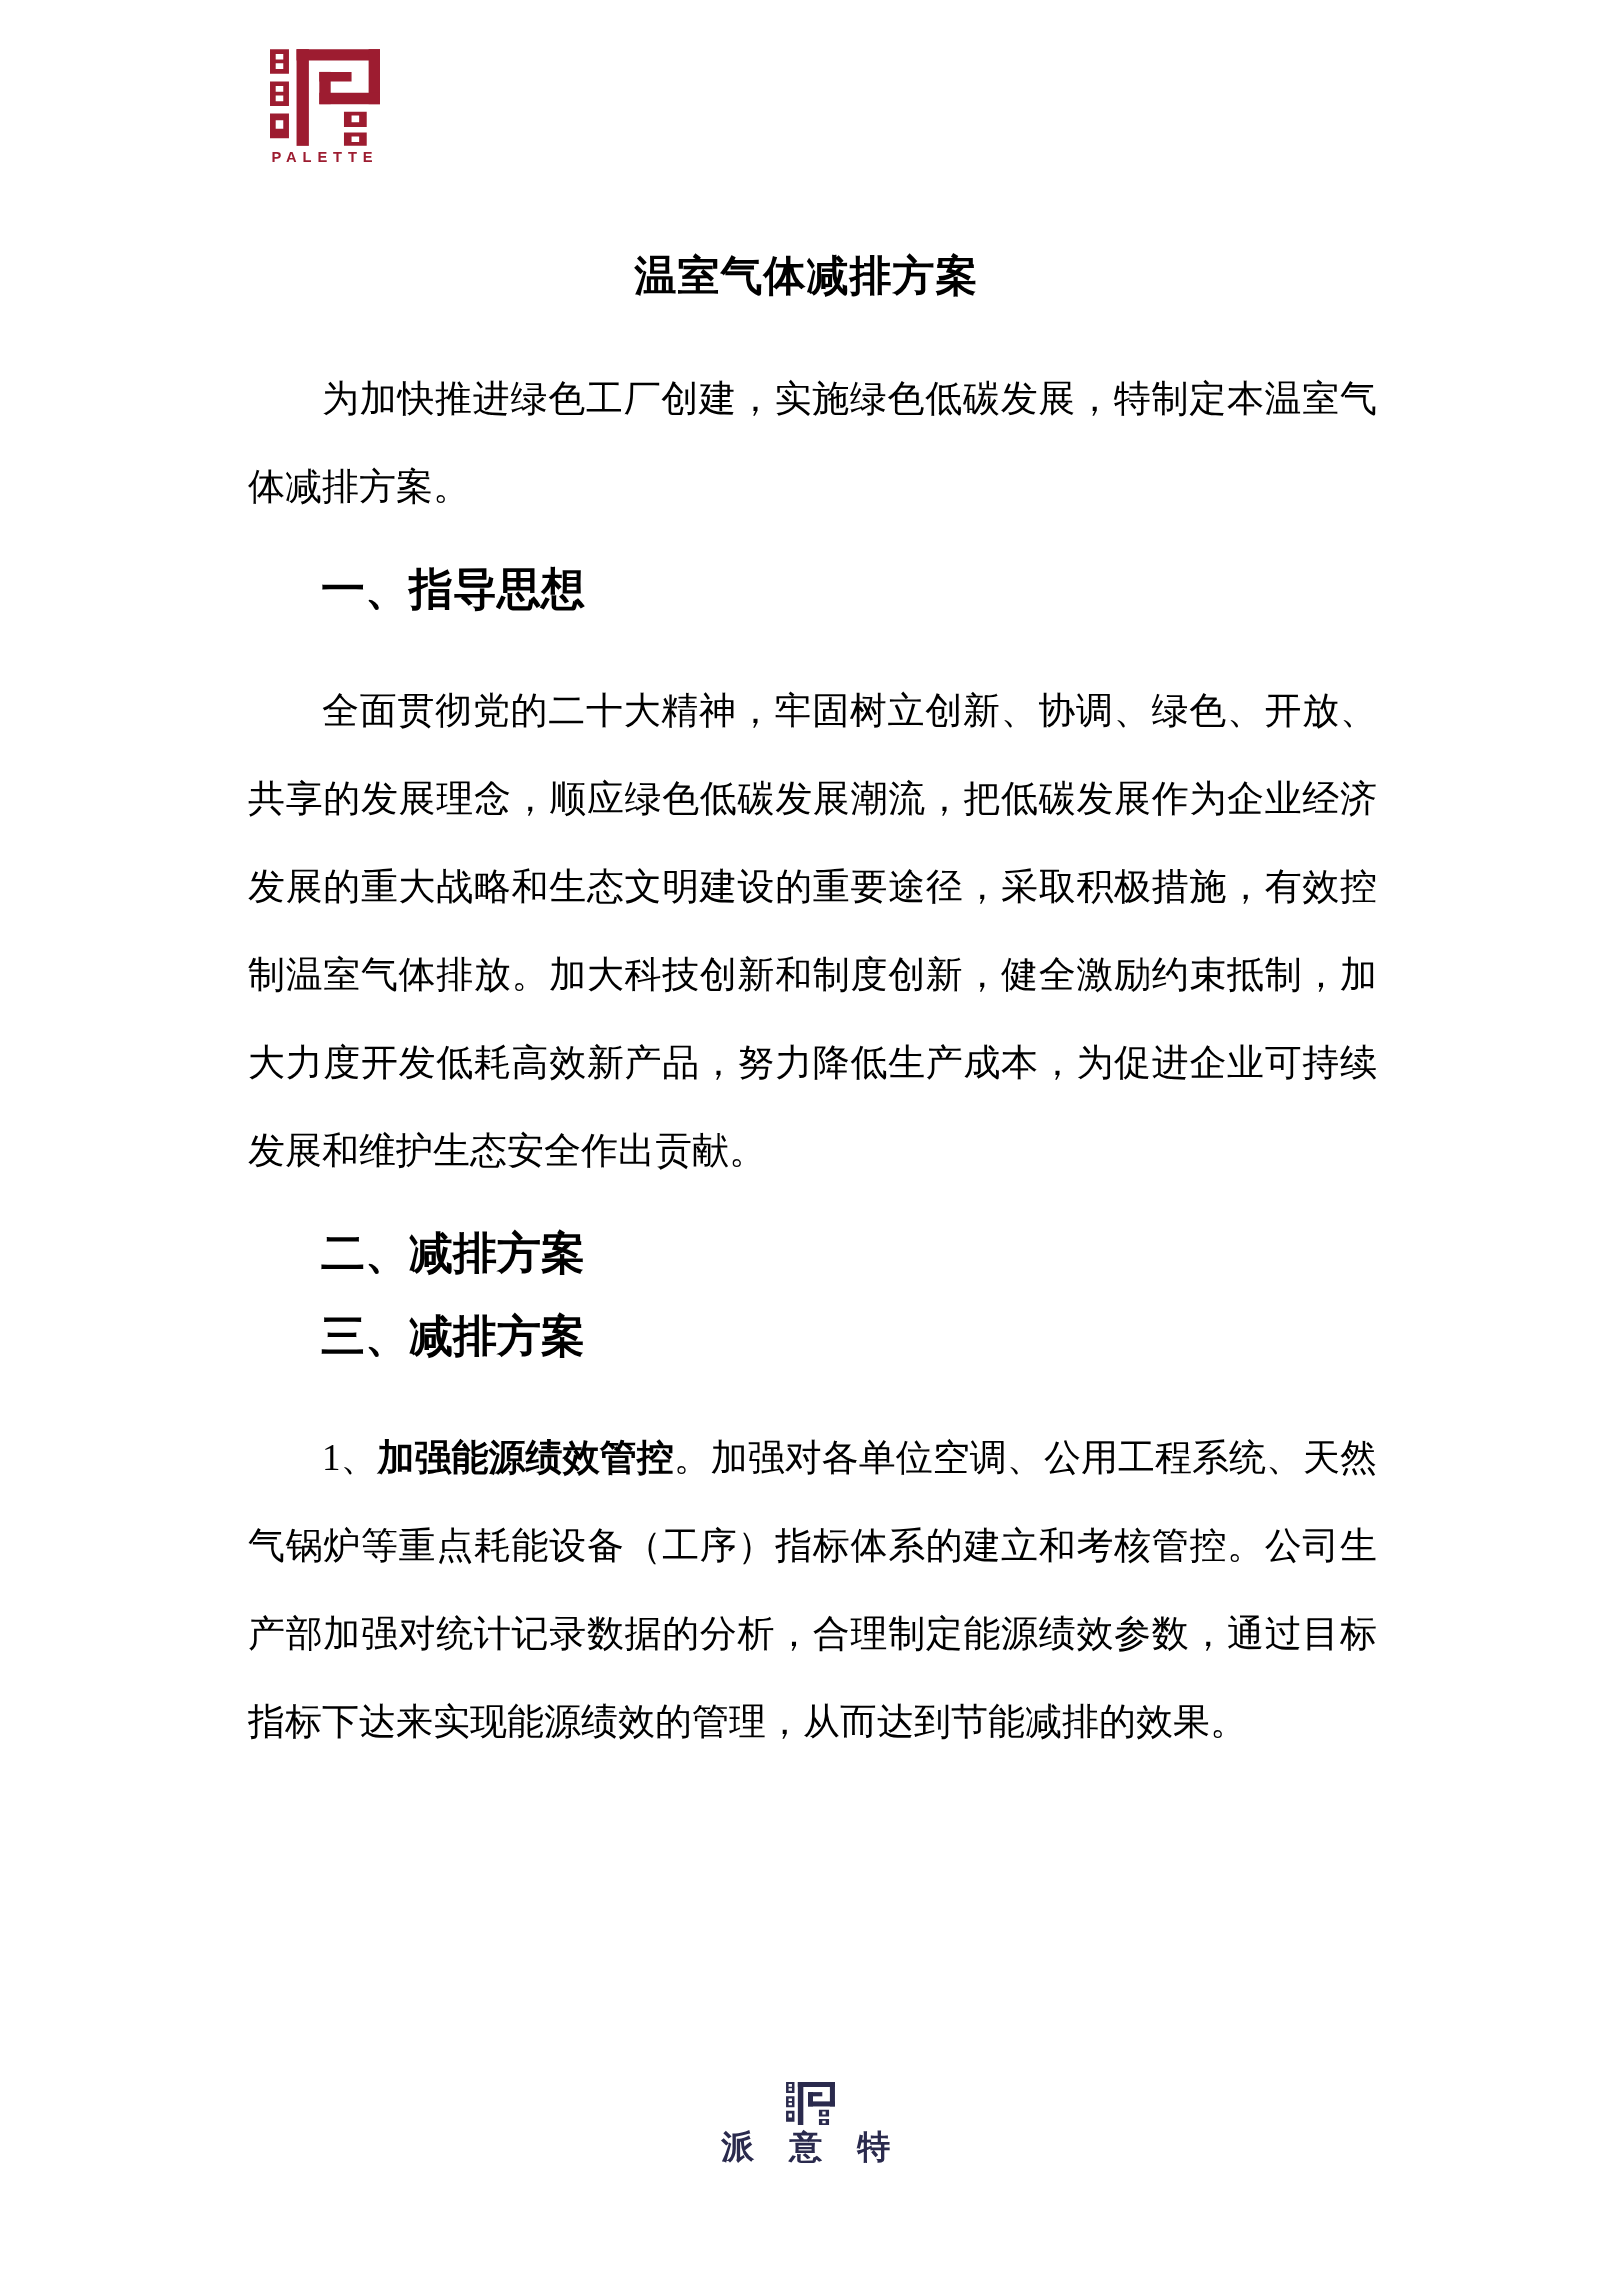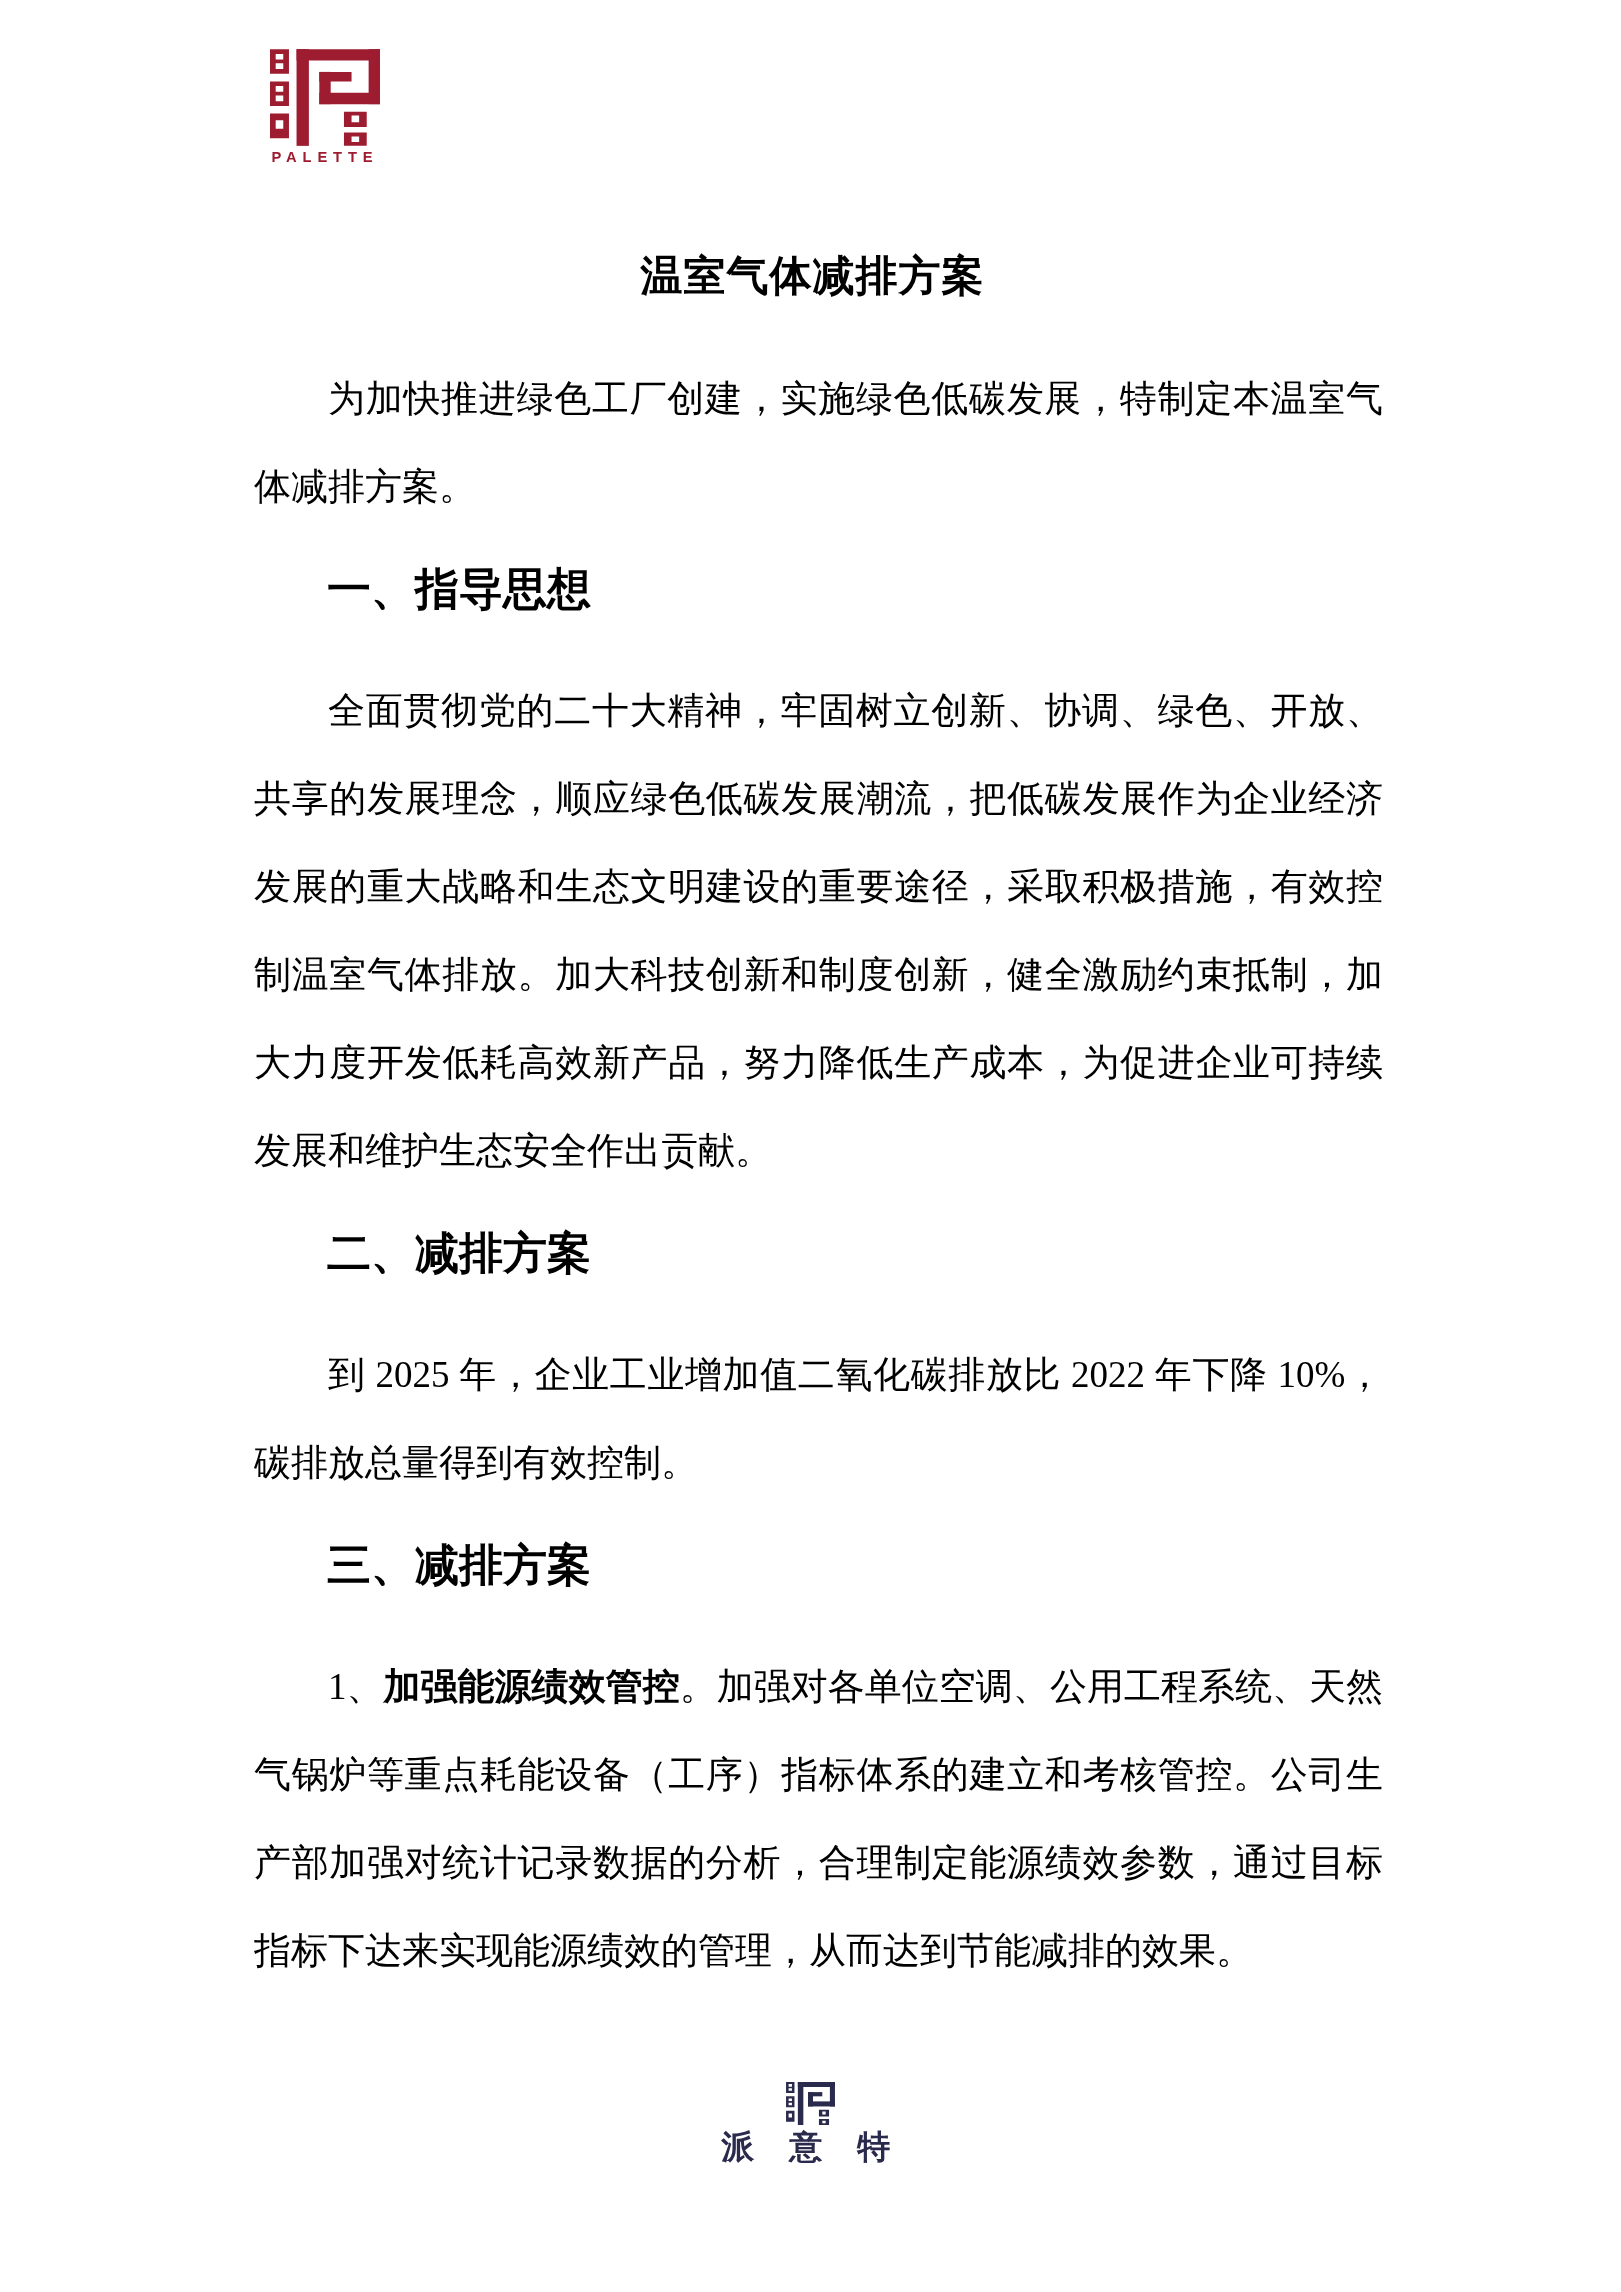--- a/index.html
+++ b/index.html
@@ -22,21 +22,21 @@
   .logo-top svg { display: block; margin: 0 auto; }
   .logo-top .wordmark {
     margin-top: 2.9px;
     font-family: "Liberation Sans", sans-serif;
     font-size: 14.7px; font-weight: 700;
     letter-spacing: 5.9px; white-space: nowrap;
   }
 
   
   .content {
-    position: absolute; left: 242px; top: 0;
+    position: absolute; left: 236px; top: 0;
     width: 1141px;
   }
   h1.title {
     margin: 251px 0 0 0;
     font-size: 42px; line-height: 51px;
     font-weight: bold; text-align: center;
     letter-spacing: 1px;
   }
   main { display: block; margin-left: 12px; }
   p.paragraph {
@@ -98,21 +98,20 @@
     <div class="wordmark">PALETTE</div>
   </div>
 
   <div class="content">
     <h1 class="title">温室气体减排方案</h1>
     <main>
         <p class="paragraph">为加快推进绿色工厂创建，实施绿色低碳发展，特制定本温室气体减排方案。</p>
         <h2 class="heading">一、指导思想</h2>
         <p class="paragraph">全面贯彻党的二十大精神，牢固树立创新、协调、绿色、开放、共享的发展理念，顺应绿色低碳发展潮流，把低碳发展作为企业经济发展的重大战略和生态文明建设的重要途径，采取积极措施，有效控制温室气体排放。加大科技创新和制度创新，健全激励约束抵制，加大力度开发低耗高效新产品，努力降低生产成本，为促进企业可持续发展和维护生态安全作出贡献。</p>
         <h2 class="heading">二、减排方案</h2>
-        <p class="paragraph">到 2025 年，企业工业增加值二氧化碳排放比 2022 年下降 10%，碳排放总量得到有效控制。</p>
         <h2 class="heading">三、减排方案</h2>
         <p class="paragraph">1、<b class="lead-bold">加强能源绩效管控</b>。加强对各单位空调、公用工程系统、天然气锅炉等重点耗能设备（工序）指标体系的建立和考核管控。公司生产部加强对统计记录数据的分析，合理制定能源绩效参数，通过目标指标下达来实现能源绩效的管理，从而达到节能减排的效果。</p>
       </main>
   </div>
 
   <div class="footer">
     <svg viewBox="0 0 116 102" width="49" height="43" aria-hidden="true">
       <g fill="currentColor" fill-rule="evenodd">
         <path d="M0,0 H20 V26 H0 Z M6,5 H14 V11 H6 Z M6,15 H14 V21 H6 Z"></path>
         <path d="M0,34 H20 V60 H0 Z M6,39 H14 V45 H6 Z M6,49 H14 V55 H6 Z"></path>

